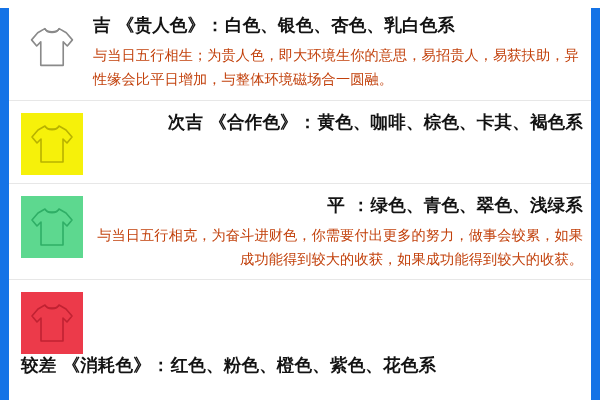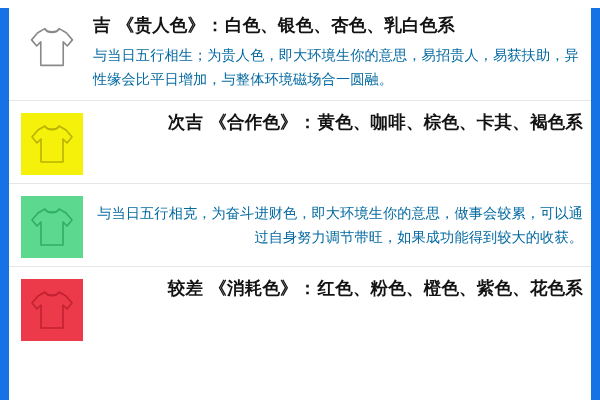--- a/index.html
+++ b/index.html
@@ -70,29 +70,29 @@
     white-space: nowrap;
   }
   .headline .rank { margin-right: 1px; }
   .headline .title { font-weight: bold; }
   .headline .colon { margin: 0 1px; }
   .headline .colors { font-weight: bold; }
 
   .body {
     margin-top: 6px;
     font-size: 14.2px;
-    color: #0369a1;
+    color: #c2410c;
     line-height: 1.72;
     letter-spacing: 0.1px;
   }
 
   
   .row-1 { padding-top: 14px; }
   .row-1 .swatch svg { transform: scale(1.02); }
-  .row-4 { padding-bottom: 0; }
+  .row-4 { padding-bottom: 0; flex-direction: column; }
 </style>
 </head>
 <body>
 
 <div id="page">
 
   <div class="edge-left"></div>
   <div class="edge-right"></div>
   <div class="edge-top"></div>
 
@@ -130,21 +130,25 @@
     </div>
 
     <div class="row row-3">
       <div class="swatch" style="background:#5dd88f;">
         <svg width="46" height="42" viewBox="0 0 46 42">
           <path d="M16 3 L9 7 L3 14 L8 20 L12 16 L12 39 L34 39 L34 16 L38 20 L43 14 L37 7 L30 3 C28 7 18 7 16 3 Z" fill="#5dd88f" stroke="#2fae66" stroke-width="1.6" stroke-linejoin="round"></path>
           <path d="M16 3 C18 8 28 8 30 3" fill="none" stroke="#2fae66" stroke-width="1.4"></path>
         </svg>
       </div>
       <div class="text">
-        <div class="body">与当日五行相克，为奋斗进财色，即大环境生你的意思，做事会较累，可以通过自身努力调节带旺，如果成功能得到较大的收获。</div>
+        <div class="headline">
+          <span class="rank">平</span>
+          <span class="title"></span><span class="colon">：</span><span class="colors">绿色、青色、翠色、浅绿系</span>
+        </div>
+        <div class="body">与当日五行相克，为奋斗进财色，你需要付出更多的努力，做事会较累，如果成功能得到较大的收获，如果成功能得到较大的收获。</div>
       </div>
     </div>
 
     <div class="row row-4">
       <div class="swatch" style="background:#ec3a4a;">
         <svg width="46" height="42" viewBox="0 0 46 42">
           <path d="M16 3 L9 7 L3 14 L8 20 L12 16 L12 39 L34 39 L34 16 L38 20 L43 14 L37 7 L30 3 C28 7 18 7 16 3 Z" fill="#ec3a4a" stroke="#c02232" stroke-width="1.6" stroke-linejoin="round"></path>
           <path d="M16 3 C18 8 28 8 30 3" fill="none" stroke="#c02232" stroke-width="1.4"></path>
         </svg>
       </div>

